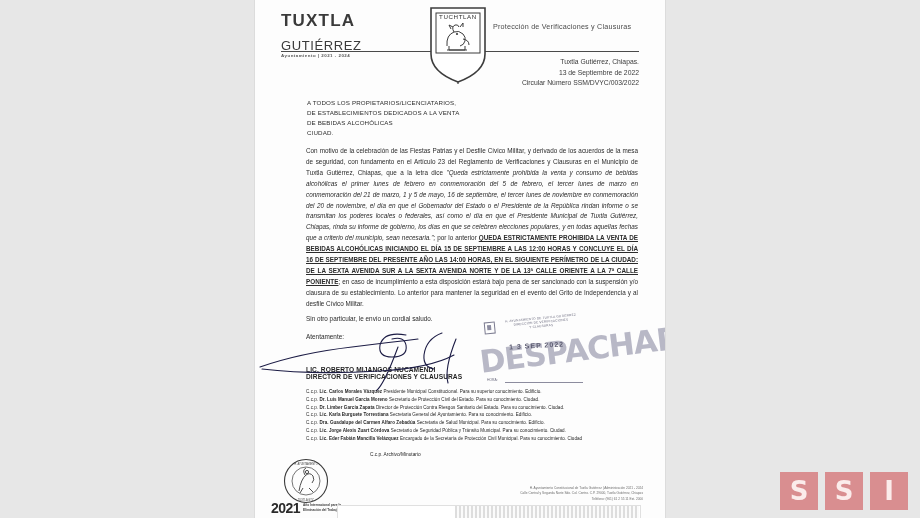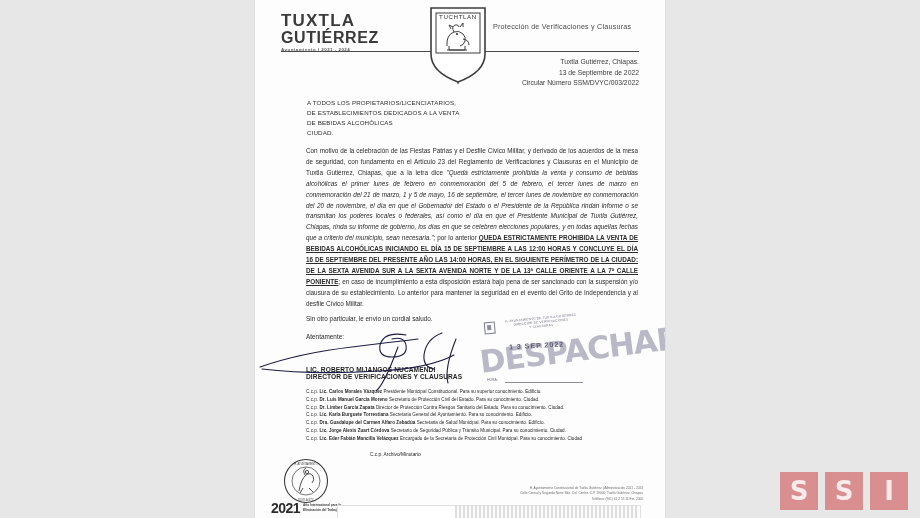--- a/index.html
+++ b/index.html
@@ -20,21 +20,21 @@
   }
   .sheet{position:absolute;inset:0;padding:16px;}
 
   
   .hdr{position:absolute;left:0;top:0;width:100%;height:86px;}
   .logo-tuxtla{
     position:absolute;left:26px;top:12px;
     color:#3a3a3a;line-height:1;
   }
   .logo-tuxtla .l1{font-size:17px;font-weight:bold;letter-spacing:1.2px;}
-  .logo-tuxtla .l2{font-size:16px;font-weight:bold;letter-spacing:.6px;margin-top:1px;}
+  .logo-tuxtla .l2{font-size:13px;font-weight:normal;letter-spacing:.6px;margin-top:10px;}
   .logo-tuxtla .l3{font-size:4.4px;font-weight:bold;letter-spacing:.5px;margin-top:2px;color:#555;}
 
   .hdr-rule{position:absolute;left:26px;top:51px;width:358px;height:0;border-top:1px solid #4a4a4a;}
 
   .shield{
     position:absolute;left:172px;top:6px;width:62px;height:72px;
   }
   .shield svg{display:block;}
 
   .dept{

